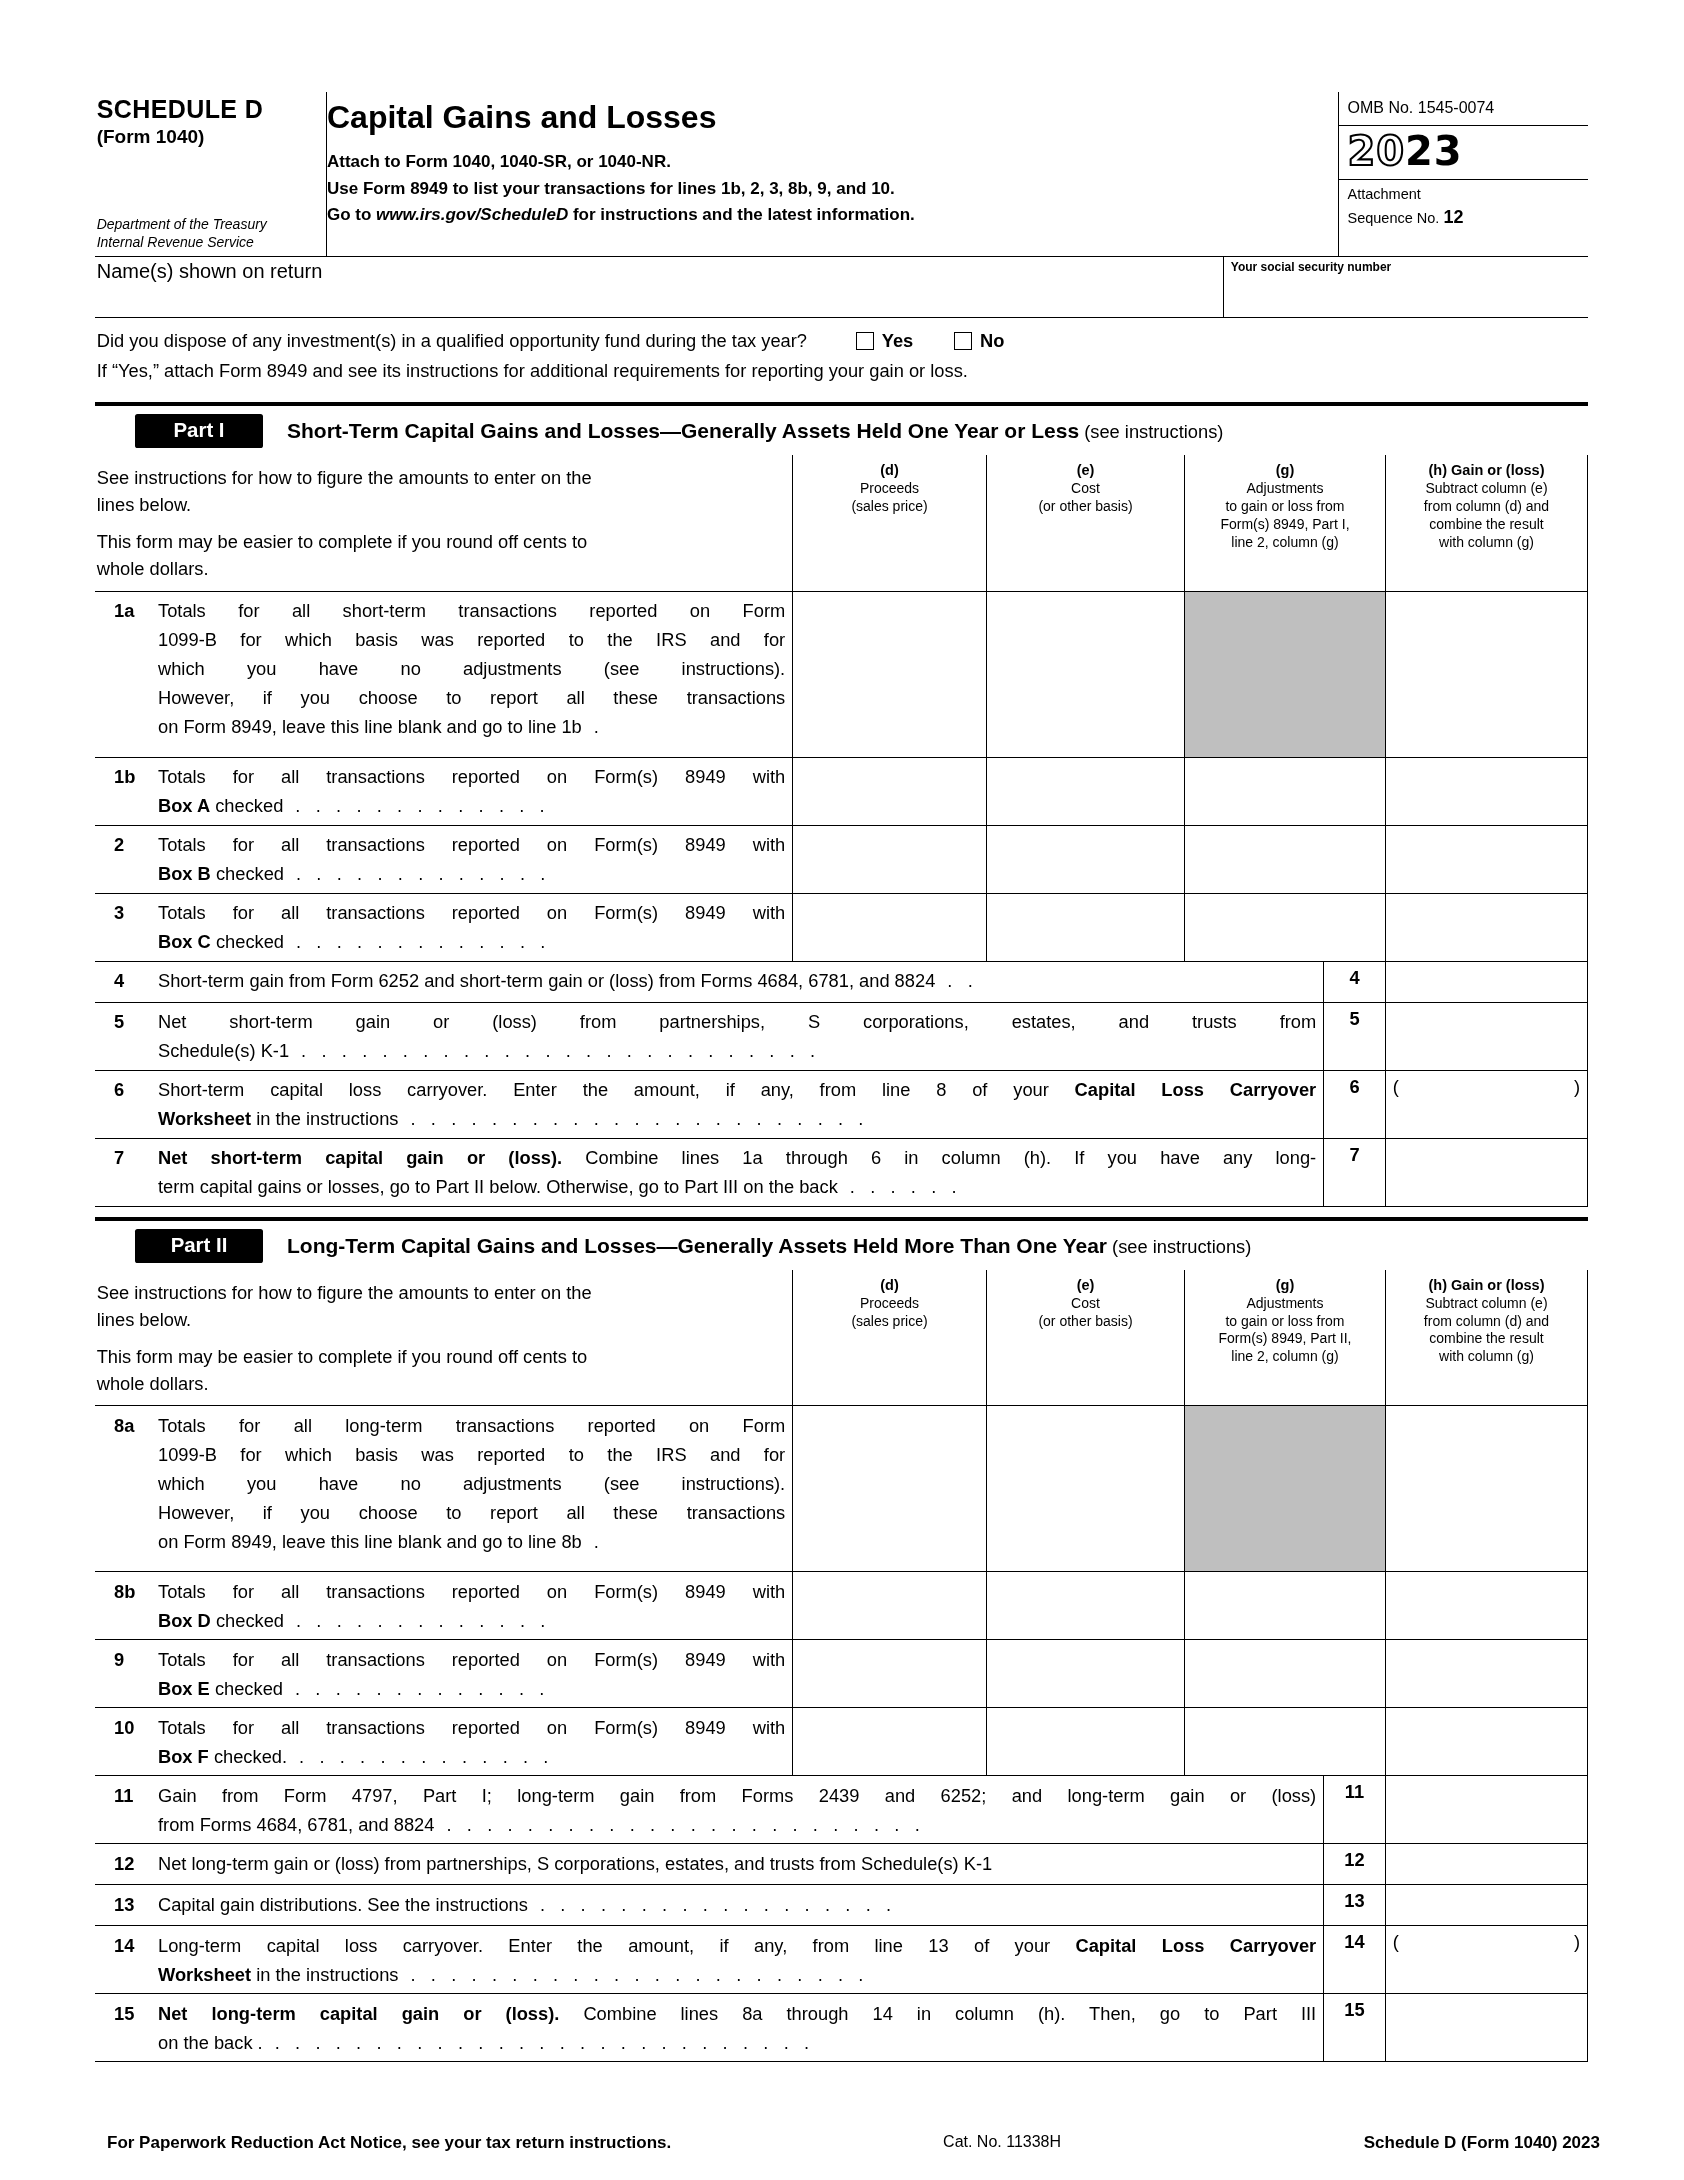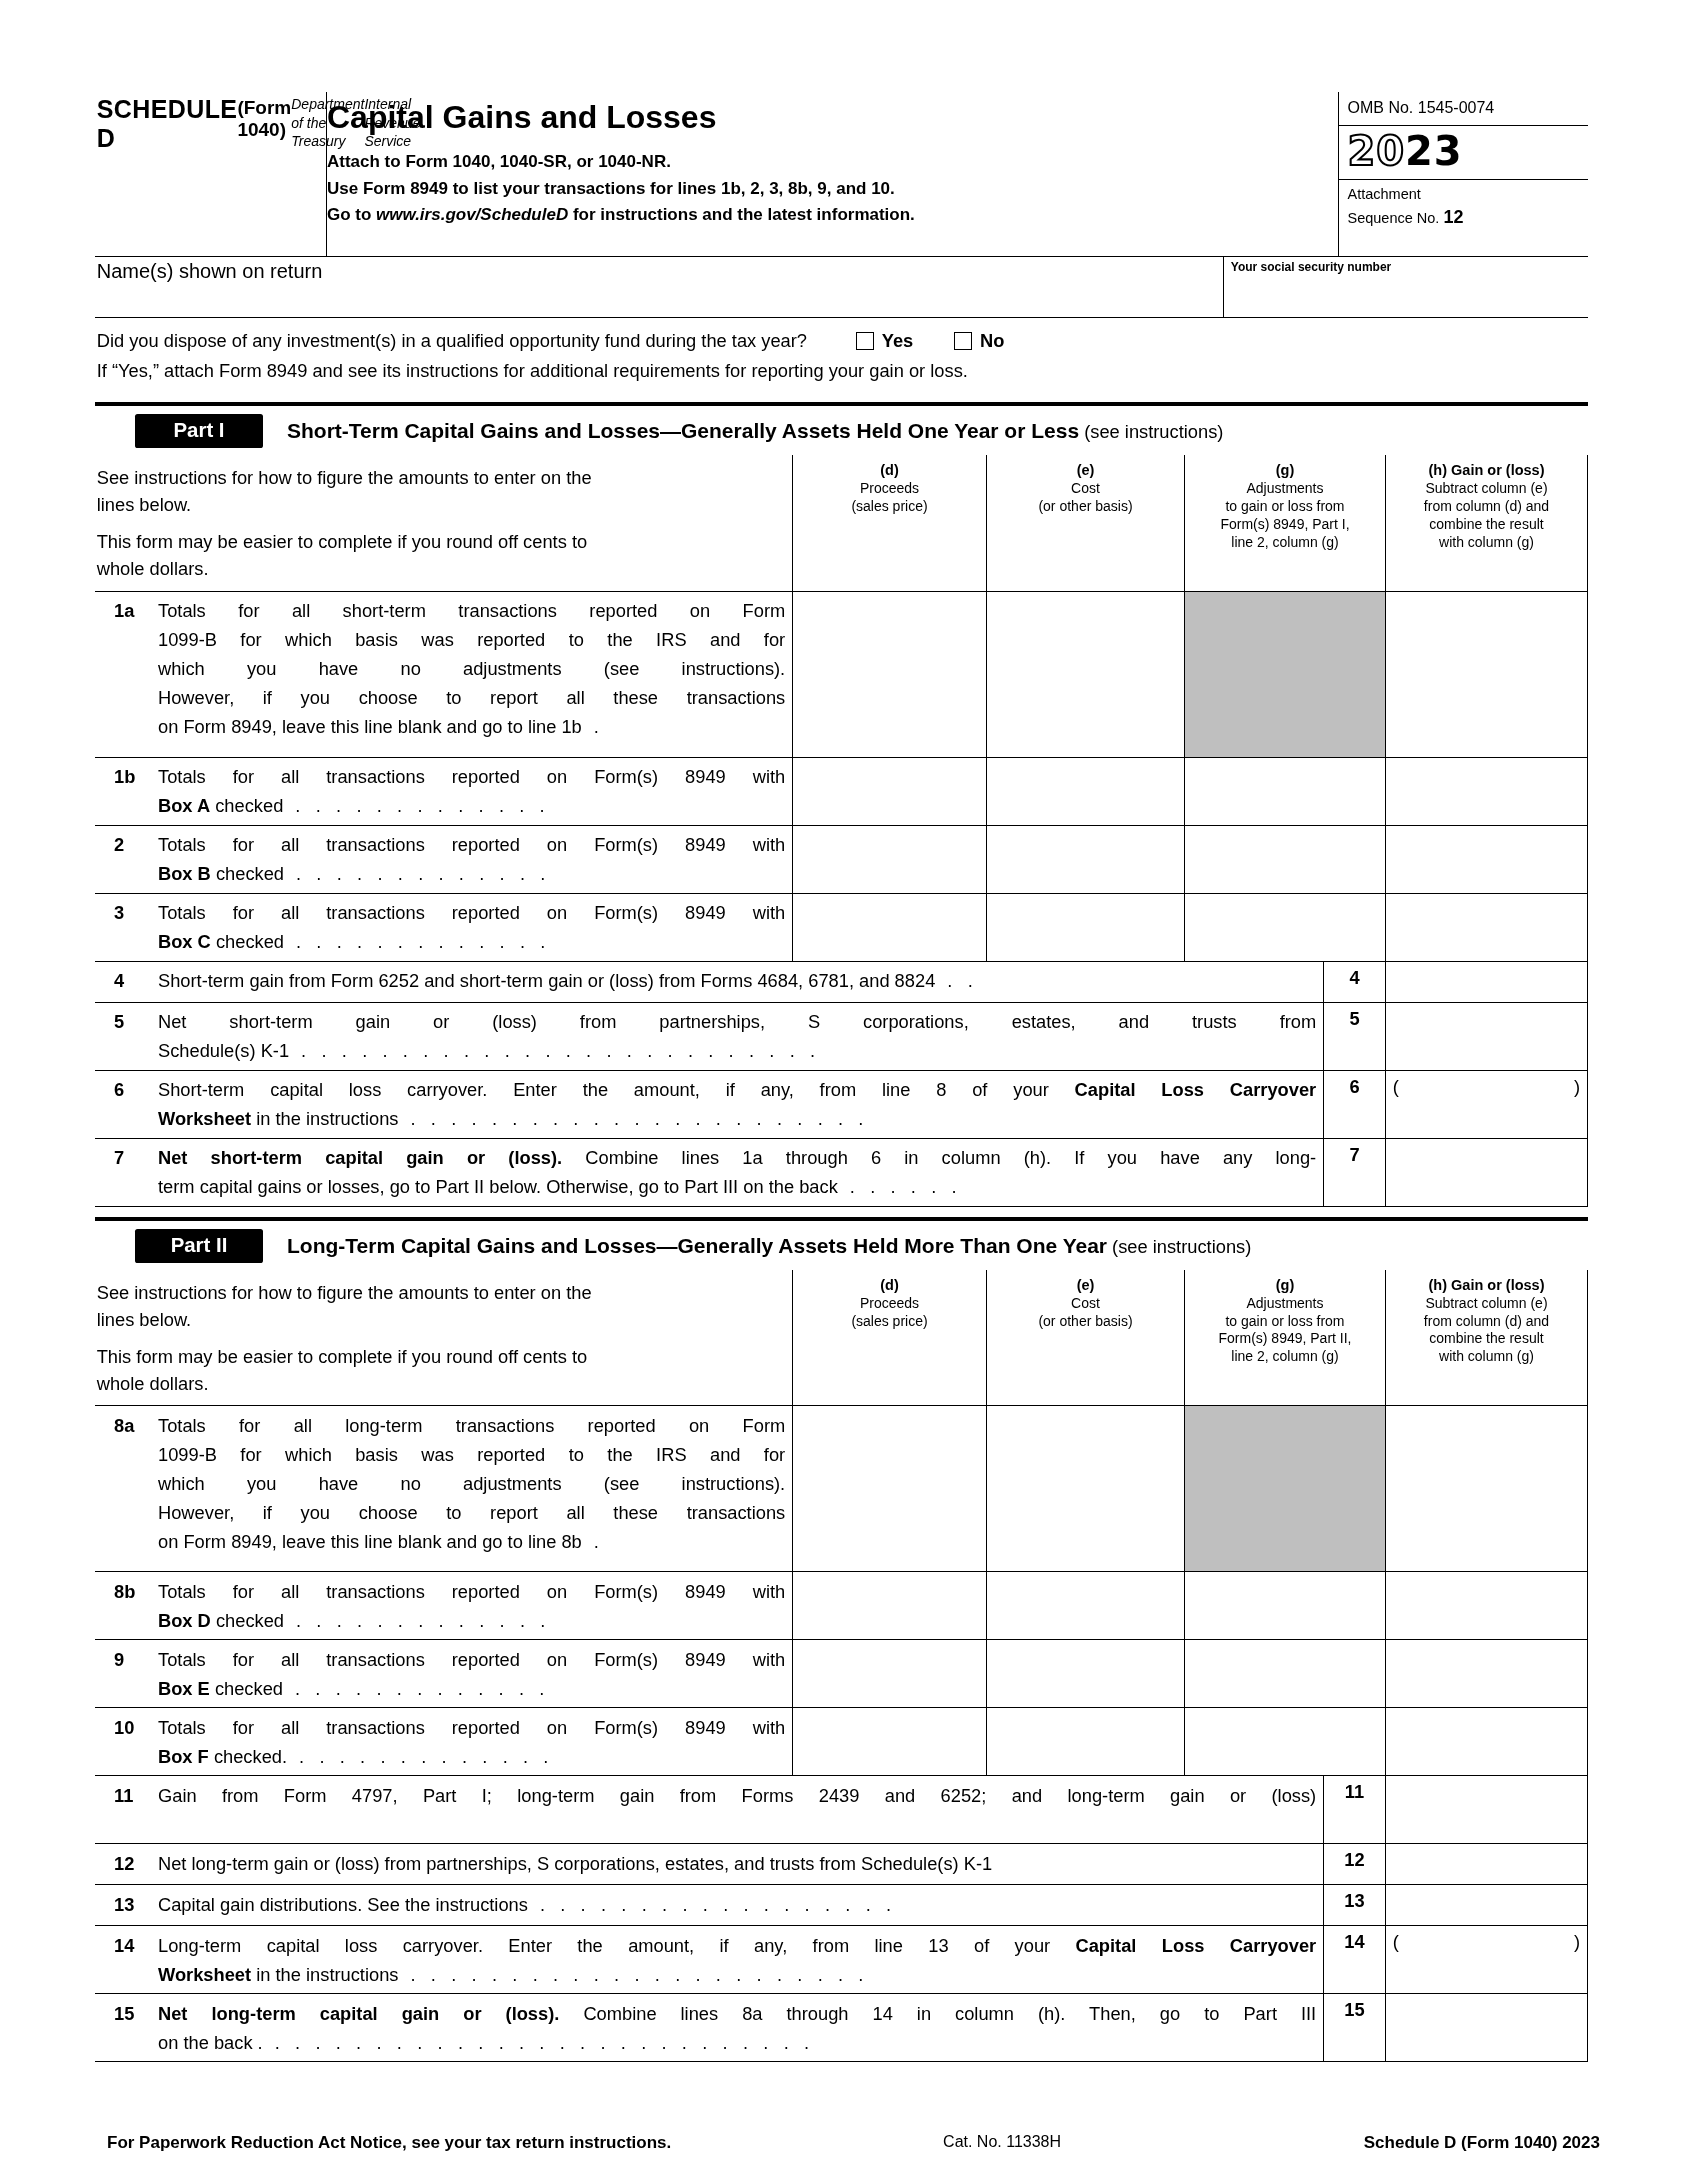--- a/index.html
+++ b/index.html
@@ -5,21 +5,21 @@
   * { margin:0; padding:0; box-sizing:border-box; }
   html,body { background:#fff; }
   body {
     width:1685px; height:2181px; position:relative; overflow:hidden;
     font-family:"Liberation Sans", sans-serif; color:#000;
   }
   .page { position:absolute; left:95px; top:92px; width:1493px; }
 
   
   .hdr { display:grid; grid-template-columns:232px 1011px 250px; border-bottom:1.7px solid #000; min-height:165px; }
-  .hdr-left { border-right:1.7px solid #000; padding:3.4px 8.5px 5.1px 1.7px; display:flex; flex-direction:row; }
+  .hdr-left { border-right:1.7px solid #000; padding:3.4px 8.5px 5.1px 1.7px; display:flex; flex-direction:column; }
   .sched { font-size:25px; font-weight:bold; letter-spacing:0.4px; }
   .formno { font-size:19px; font-weight:bold; margin-top:1.7px; }
   .hdr-left .spacer { flex:1; }
   .dept { font-size:14px; line-height:1.3;font-style:italic; }
   .hdr-center { text-align:left; padding-top:6.8px; }
   .title { font-size:32px; font-weight:bold; margin-bottom:13.6px; }
   .hline { font-size:17px; font-weight:bold; line-height:1.55; }
   .hdr-right { border-left:1.7px solid #000; display:flex; flex-direction:column; }
   .omb { font-size:16px; padding:6.8px 8.5px 8.5px; border-bottom:1.7px solid #000; }
   .year { font-size:40px; font-weight:800; padding:1.7px 6.8px 5.1px 8.5px; border-bottom:1.7px solid #000; letter-spacing:0.9px; font-family:"DejaVu Sans", sans-serif; }
@@ -384,20 +384,21 @@
       <div class="cell amt"></div>
       <div class="cell amt"></div>
       <div class="cell amt"></div>
     </div>
 
     <div class="trow3 rh2">
       <div class="cell desc">
           <span class="num">11</span>
           <div class="txt">
             <div class="jl"><span>Gain from Form 4797, Part I; long-term gain from Forms 2439 and 6252; and long-term gain or (loss)</span></div>
+            <div><span>from Forms 4684, 6781, and 8824</span><span class="dots">. . . . . . . . . . . . . . . . . . . . . . . .</span></div>
           </div>
         </div>
       <div class="cell numbox">11</div>
       <div class="cell amt"></div>
     </div>
 
     <div class="trow3 rh1">
       <div class="cell desc">
           <span class="num">12</span>
           <div class="txt">

